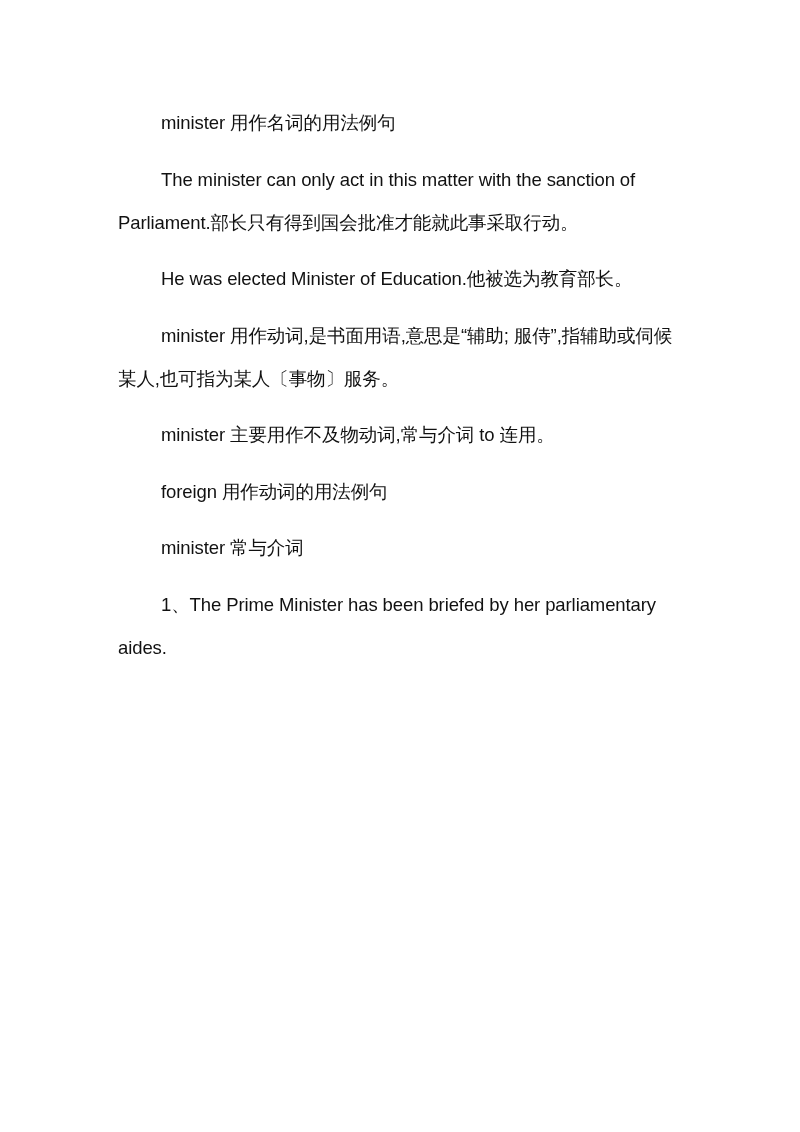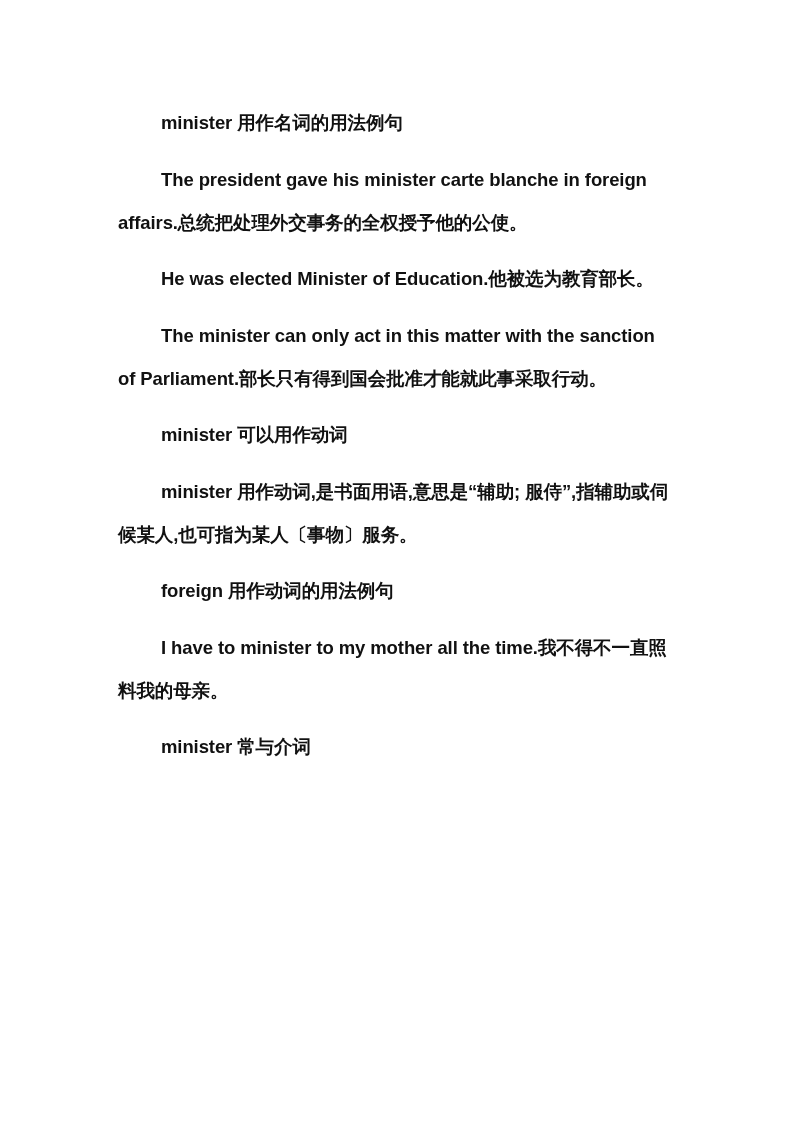--- a/index.html
+++ b/index.html
@@ -22,29 +22,27 @@
       width: 556px;
     }
     .para {
       font-size: 18.5px;
       line-height: 43px;
       text-indent: 43px;
       margin: 0 0 13.5px 0;
       white-space: normal;
       word-break: normal;
       letter-spacing: -0.1px;
-      font-weight: bold;
     }
   </style>
 </head>
 <body>
 
 <div class="page">
   <p class="para">minister 用作名词的用法例句</p>
-  <p class="para">The president gave his minister carte blanche in foreign affairs.总统把处理外交事务的全权授予他的公使。</p>
+  <p class="para">The minister can only act in this matter with the sanction of Parliament.部长只有得到国会批准才能就此事采取行动。</p>
   <p class="para">He was elected Minister of Education.他被选为教育部长。</p>
-  <p class="para">The minister can only act in this matter with the sanction of Parliament.部长只有得到国会批准才能就此事采取行动。</p>
-  <p class="para">minister 可以用作动词</p>
   <p class="para">minister 用作动词,是书面用语,意思是“辅助; 服侍”,指辅助或伺候某人,也可指为某人〔事物〕服务。</p>
+  <p class="para">minister 主要用作不及物动词,常与介词 to 连用。</p>
   <p class="para">foreign 用作动词的用法例句</p>
-  <p class="para">I have to minister to my mother all the time.我不得不一直照料我的母亲。</p>
   <p class="para">minister 常与介词</p>
+  <p class="para">1、The Prime Minister has been briefed by her parliamentary aides.</p>
 </div>
 
 </body></html>

